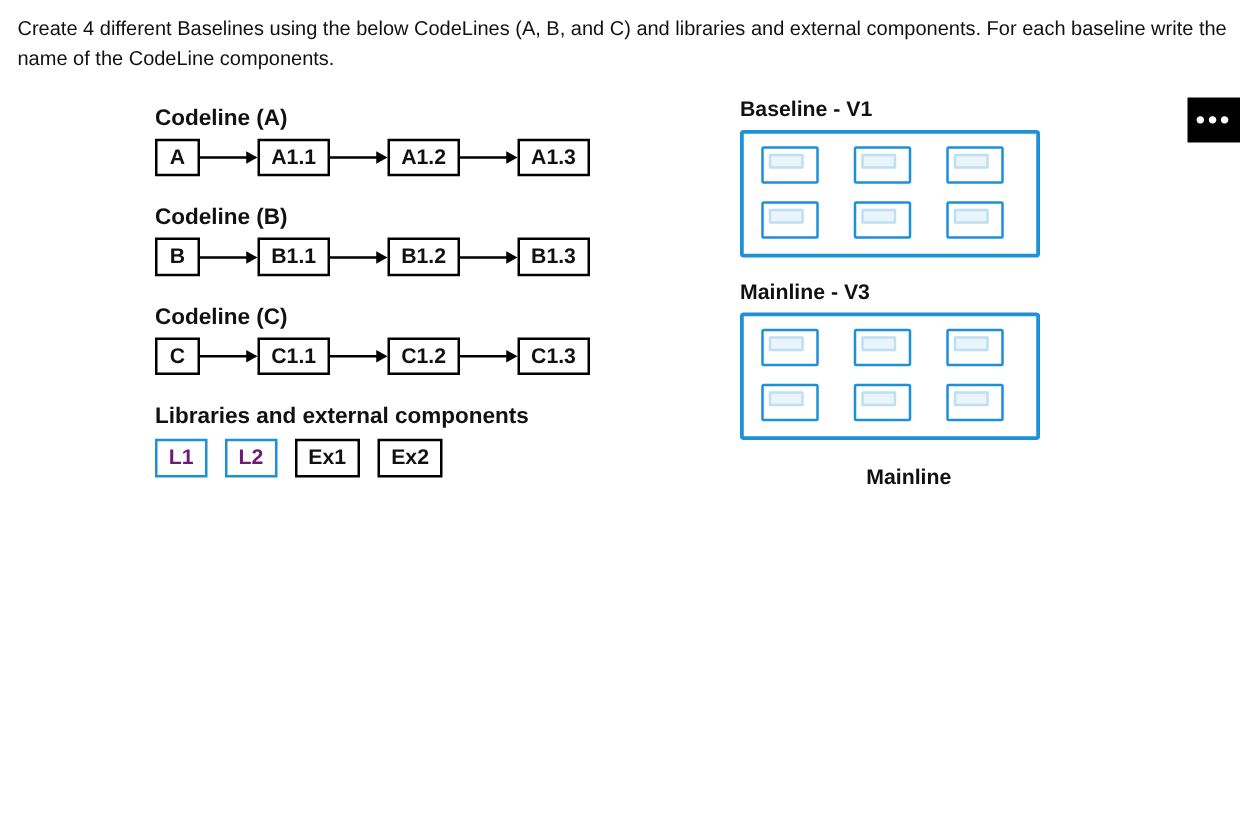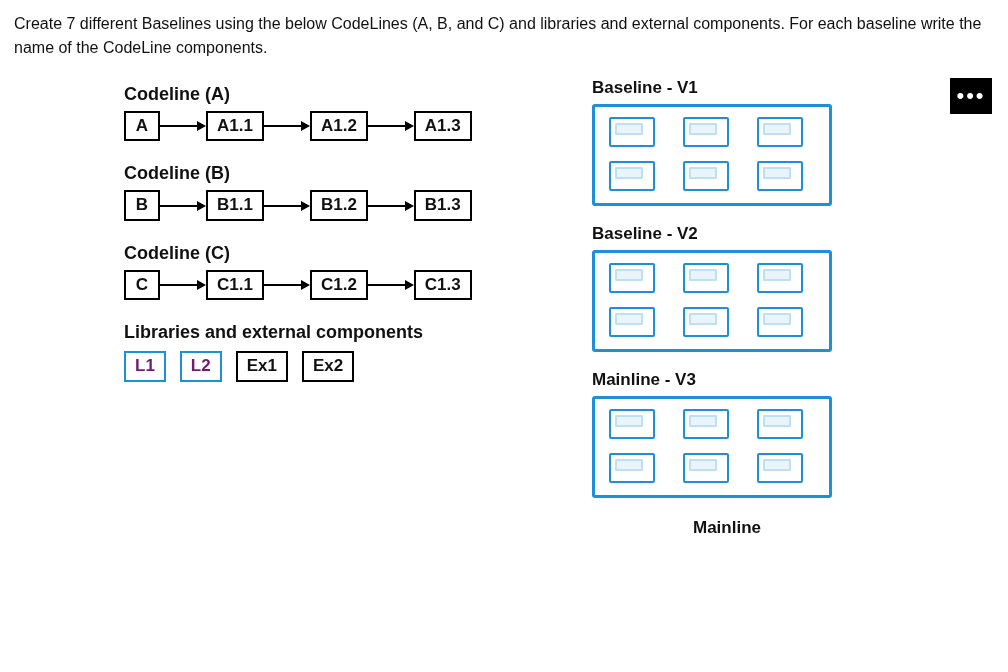--- a/index.html
+++ b/index.html
@@ -145,21 +145,21 @@
     align-items: center;
     justify-content: center;
     font-size: 22px;
     letter-spacing: 2px;
     cursor: pointer;
   }
 </style>
 </head>
 <body>
 
-<div class="instruction">Create 7 different Baselines using the below CodeLines (A, B, and C) and libraries and external components. For each baseline write the name of the CodeLine components.</div>
+<div class="instruction">Create 4 different Baselines using the below CodeLines (A, B, and C) and libraries and external components. For each baseline write the name of the CodeLine components.</div>
 
 <div class="more-btn">•••</div>
 
 <div class="layout">
   <div class="col-left">
 
     <div class="section-title">Codeline (A)</div>
     <div class="codeline-row">
       <div class="box">A</div>
       <div class="arrow"></div>
@@ -212,35 +212,20 @@
           <div class="slot"></div>
         </div>
         <div class="slot-row">
           <div class="slot"></div>
           <div class="slot"></div>
           <div class="slot"></div>
         </div>
       </div>
     </div>
 
-    <div class="baseline-block">
-      <div class="baseline-title">Baseline - V2</div>
-      <div class="baseline-frame">
-        <div class="slot-row">
-          <div class="slot"></div>
-          <div class="slot"></div>
-          <div class="slot"></div>
-        </div>
-        <div class="slot-row">
-          <div class="slot"></div>
-          <div class="slot"></div>
-          <div class="slot"></div>
-        </div>
-      </div>
-    </div>
 
     <div class="baseline-block">
       <div class="baseline-title">Mainline - V3</div>
       <div class="baseline-frame">
         <div class="slot-row">
           <div class="slot"></div>
           <div class="slot"></div>
           <div class="slot"></div>
         </div>
         <div class="slot-row">

